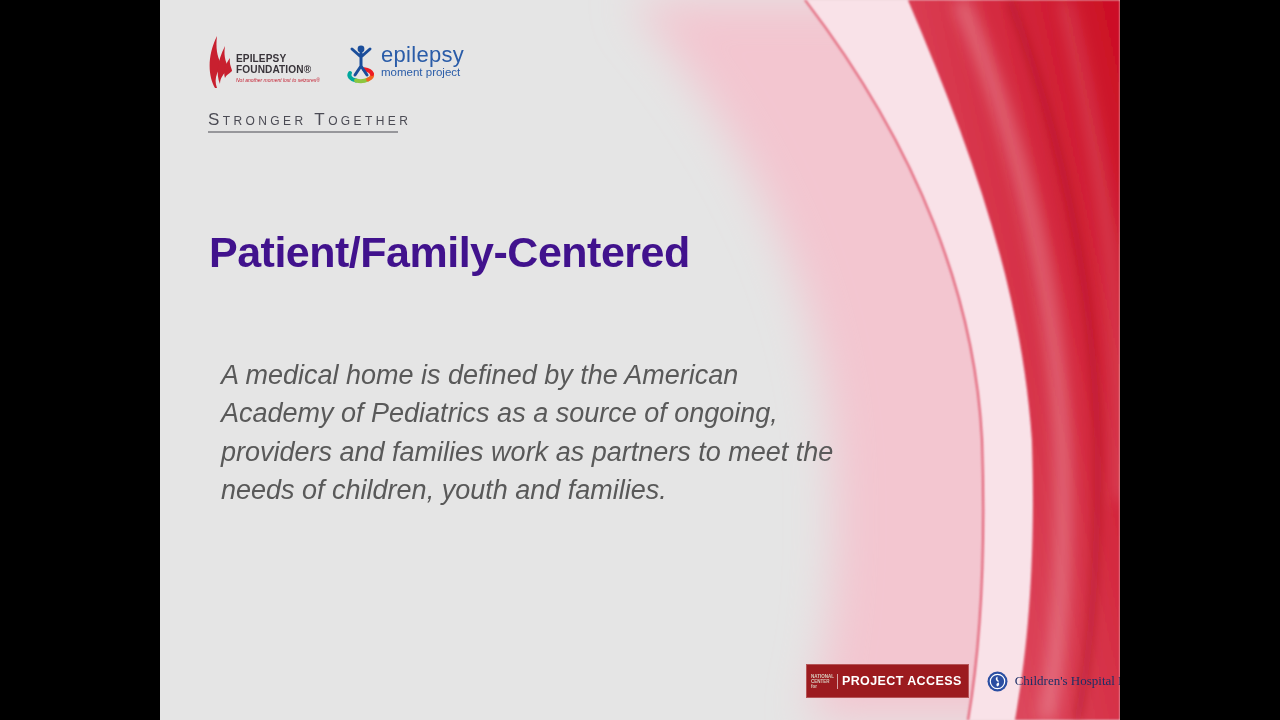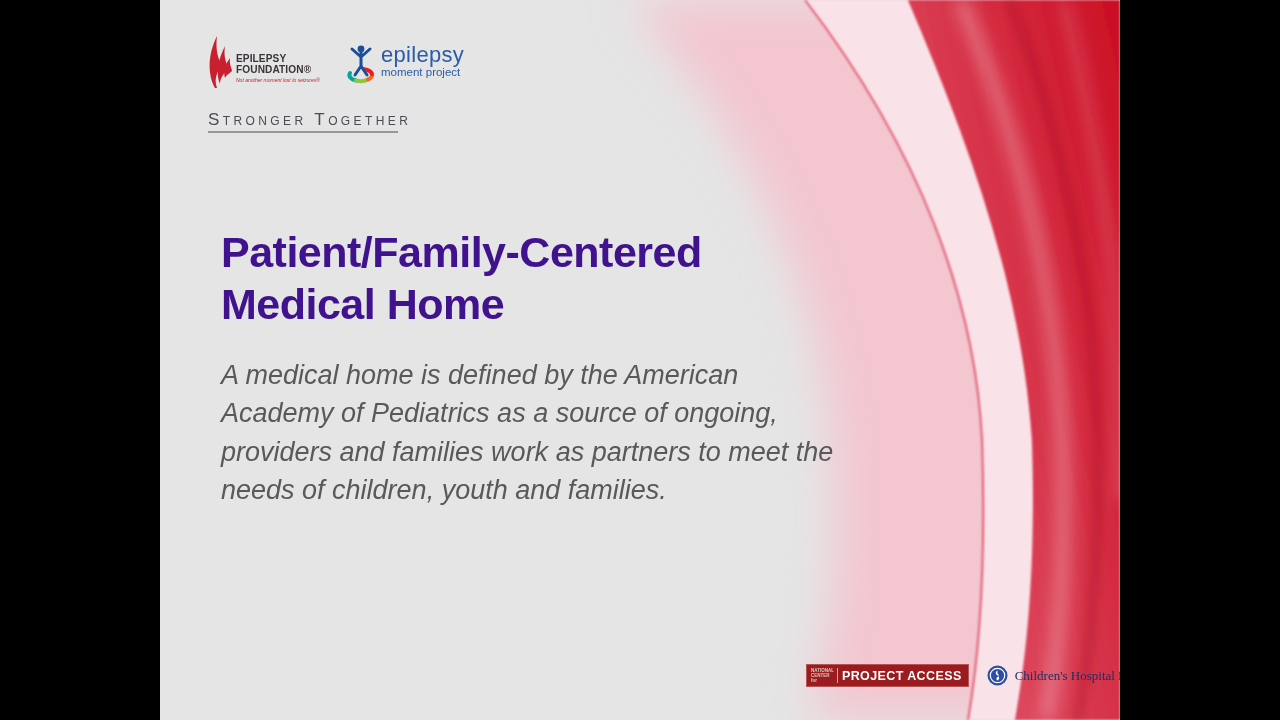--- a/index.html
+++ b/index.html
@@ -32,33 +32,33 @@
   .etp-icon { width: 34px; height: 42px; margin-top: 16px; }
   .etp-text { margin-left: 3px; margin-top: 16px; }
   .etp-name { font-size: 22px; color: #2a5ca8; line-height: 22px; letter-spacing: 0.3px; }
   .etp-sub { font-size: 11.5px; color: #2a5ca8; line-height: 12px; }
 
   .motto { margin-top: 20px; font-size: 17px; font-variant: small-caps;
            letter-spacing: 3.4px; color: #4b4b54; white-space: nowrap; }
   .motto-rule { width: 190px; height: 2px; background: #97979b; margin-top: 1px; }
 
   
-  .title { position: absolute; left: 61px; top: 226px;
+  .title { position: absolute; left: 49px; top: 226px;
            font-size: 43px; font-weight: bold; color: #41128d;
            line-height: 52px; letter-spacing: -0.5px; white-space: nowrap; }
 
   
   .body-text { position: absolute; left: 61px; top: 356px;
                font-size: 27px; font-style: italic; color: #595959;
                line-height: 38.4px; white-space: nowrap; }
 
   
   .footer { position: absolute; left: 646px; top: 664px; display: flex; align-items: center; }
 
-  .pa-box { background: #9c1b1f; height: 23px; display: flex; align-items: center;
+  .pa-box { background: #9c1b1f; height: 34px; display: flex; align-items: center;
             padding: 0 7px 0 5px; box-shadow: 0 0 0 1px rgba(255,255,255,0.25) inset; }
   .pa-prefix { font-size: 4.5px; line-height: 5px; color: #d9cfc0; font-weight: bold;
                border-right: 1px solid rgba(255,255,255,0.6); padding-right: 3px; margin-right: 4px; }
   .pa-label { font-size: 12.5px; font-weight: bold; color: #ffffff; letter-spacing: 0.4px; white-space: nowrap; }
 
   .chb { display: flex; align-items: center; margin-left: 18px; }
   .chb-seal { width: 21px; height: 21px; }
   .chb-name { margin-left: 7px; font-family: "Liberation Serif", serif;
               font-size: 13px; color: #1c2f66; white-space: nowrap; }
 
@@ -135,21 +135,20 @@
         </div>
       </div>
     </div>
 
     <div class="motto">Stronger Together</div>
     <div class="motto-rule"></div>
   </div>
 
   <div class="title">
     <div>Patient/Family-Centered</div>
-    <div>Medical Home</div>
   </div>
 
   <div class="body-text">
     <div>A medical home is defined by the American</div>
     <div>Academy of Pediatrics as a source of ongoing,</div>
     <div>providers and families work as partners to meet the</div>
     <div>needs of children, youth and families.</div>
   </div>
 
   <div class="footer">

